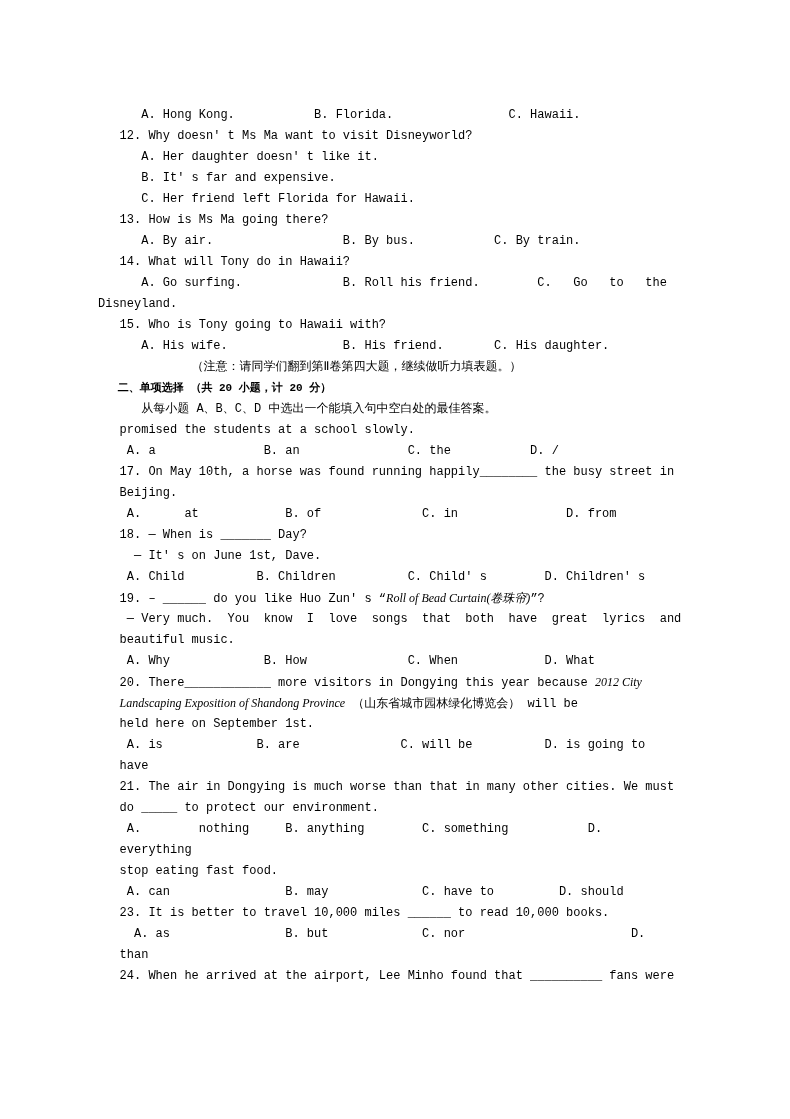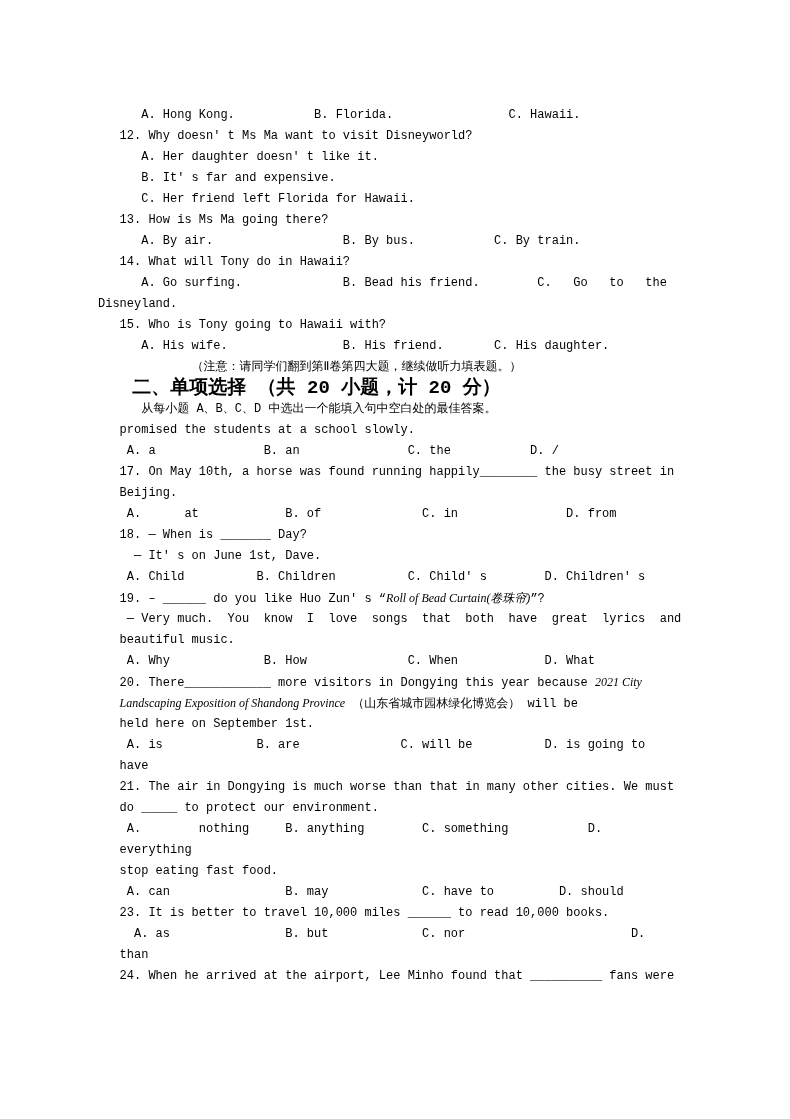--- a/index.html
+++ b/index.html
@@ -9,57 +9,57 @@
   .line{
     white-space:pre;
     height:21px;
     line-height:21px;
     font-family:"Liberation Mono","DejaVu Sans Mono",monospace;
     font-size:12px;
     color:#000000;
   }
   .line.heading{
     font-weight:bold;
-    font-size:19px;
+    font-size:11px;
   }
   .seg.i{font-style:italic;font-family:Liberation Serif, serif;}
 </style>
 </head>
 <body>
 
 <div class="page">
   <div class="doc" id="doc">
       <div class="line body"><span class="seg">      A. Hong Kong.           B. Florida.                C. Hawaii.</span></div>
       <div class="line body"><span class="seg">   12. Why doesn' t Ms Ma want to visit Disneyworld?</span></div>
       <div class="line body"><span class="seg">      A. Her daughter doesn' t like it.</span></div>
       <div class="line body"><span class="seg">      B. It' s far and expensive.</span></div>
       <div class="line body"><span class="seg">      C. Her friend left Florida for Hawaii.</span></div>
       <div class="line body"><span class="seg">   13. How is Ms Ma going there?</span></div>
       <div class="line body"><span class="seg">      A. By air.                  B. By bus.           C. By train.</span></div>
       <div class="line body"><span class="seg">   14. What will Tony do in Hawaii?</span></div>
-      <div class="line body"><span class="seg">      A. Go surfing.              B. Bead his friend.        C.   Go   to   the</span></div>
+      <div class="line body"><span class="seg">      A. Go surfing.              B. Roll his friend.        C.   Go   to   the</span></div>
       <div class="line body"><span class="seg">Disneyland.</span></div>
       <div class="line body"><span class="seg">   15. Who is Tony going to Hawaii with?</span></div>
       <div class="line body"><span class="seg">      A. His wife.                B. His friend.       C. His daughter.</span></div>
       <div class="line body"><span class="seg">             （注意：请同学们翻到第Ⅱ卷第四大题，继续做听力填表题。）</span></div>
       <div class="line heading"><span class="seg">   二、单项选择 （共 20 小题，计 20 分）</span></div>
       <div class="line body"><span class="seg">      从每小题 A、B、C、D 中选出一个能填入句中空白处的最佳答案。</span></div>
       <div class="line body"><span class="seg">   promised the students at a school slowly.</span></div>
       <div class="line body"><span class="seg">    A. a               B. an               C. the           D. /</span></div>
       <div class="line body"><span class="seg">   17. On May 10th, a horse was found running happily________ the busy street in</span></div>
       <div class="line body"><span class="seg">   Beijing.</span></div>
       <div class="line body"><span class="seg">    A.      at            B. of              C. in               D. from</span></div>
       <div class="line body"><span class="seg">   18. — When is _______ Day?</span></div>
       <div class="line body"><span class="seg">     — It' s on June 1st, Dave.</span></div>
       <div class="line body"><span class="seg">    A. Child          B. Children          C. Child' s        D. Children' s</span></div>
       <div class="line body"><span class="seg">   19. – ______ do you like Huo Zun' s “</span><span class="seg i">Roll of Bead Curtain(卷珠帘)</span><span class="seg">”?</span></div>
       <div class="line body"><span class="seg">    — Very much.  You  know  I  love  songs  that  both  have  great  lyrics  and</span></div>
       <div class="line body"><span class="seg">   beautiful music.</span></div>
       <div class="line body"><span class="seg">    A. Why             B. How              C. When            D. What</span></div>
-      <div class="line body"><span class="seg">   20. There____________ more visitors in Dongying this year because </span><span class="seg i">2021 City</span></div>
+      <div class="line body"><span class="seg">   20. There____________ more visitors in Dongying this year because </span><span class="seg i">2012 City</span></div>
       <div class="line body"><span class="seg">   </span><span class="seg i">Landscaping Exposition of Shandong Province</span><span class="seg"> （山东省城市园林绿化博览会） will be</span></div>
       <div class="line body"><span class="seg">   held here on September 1st.</span></div>
       <div class="line body"><span class="seg">    A. is             B. are              C. will be          D. is going to</span></div>
       <div class="line body"><span class="seg">   have</span></div>
       <div class="line body"><span class="seg">   21. The air in Dongying is much worse than that in many other cities. We must</span></div>
       <div class="line body"><span class="seg">   do _____ to protect our environment.</span></div>
       <div class="line body"><span class="seg">    A.        nothing     B. anything        C. something           D.</span></div>
       <div class="line body"><span class="seg">   everything</span></div>
       <div class="line body"><span class="seg">   stop eating fast food.</span></div>
       <div class="line body"><span class="seg">    A. can                B. may             C. have to         D. should</span></div>

